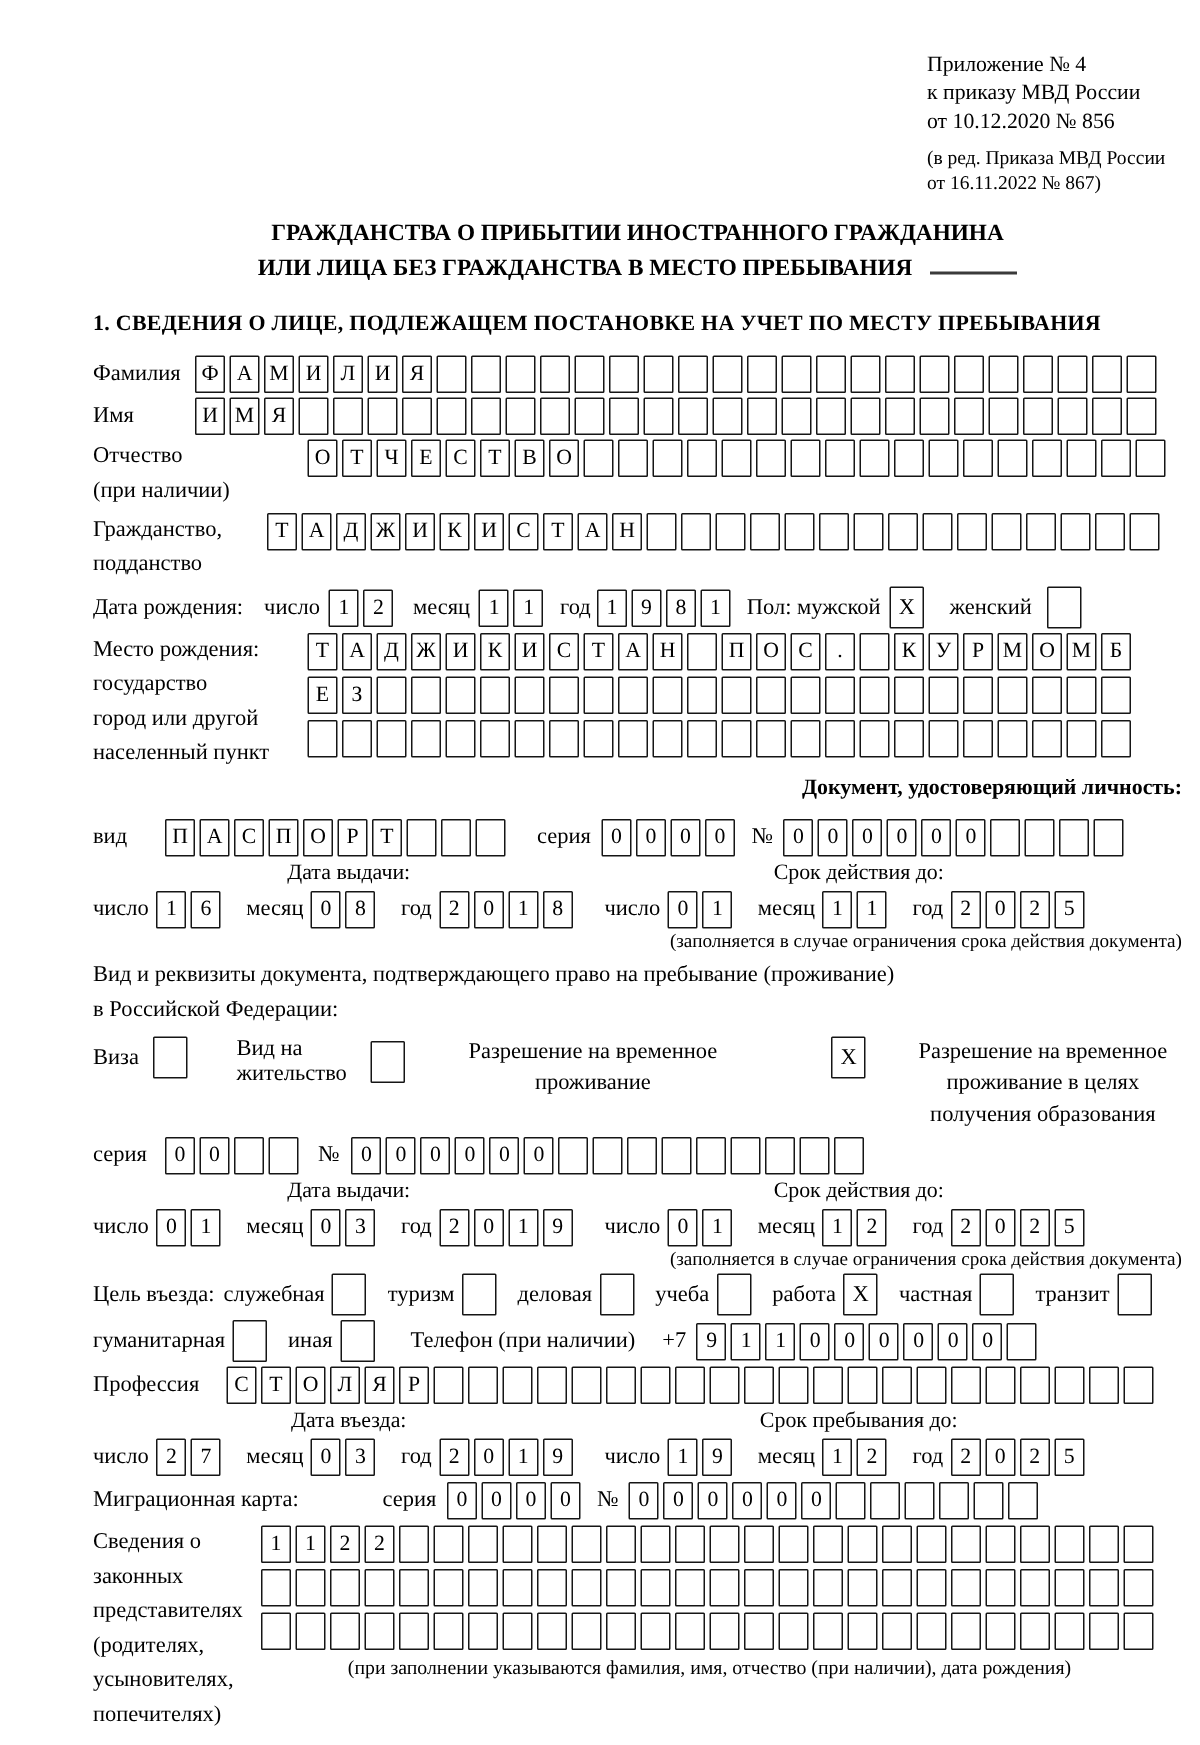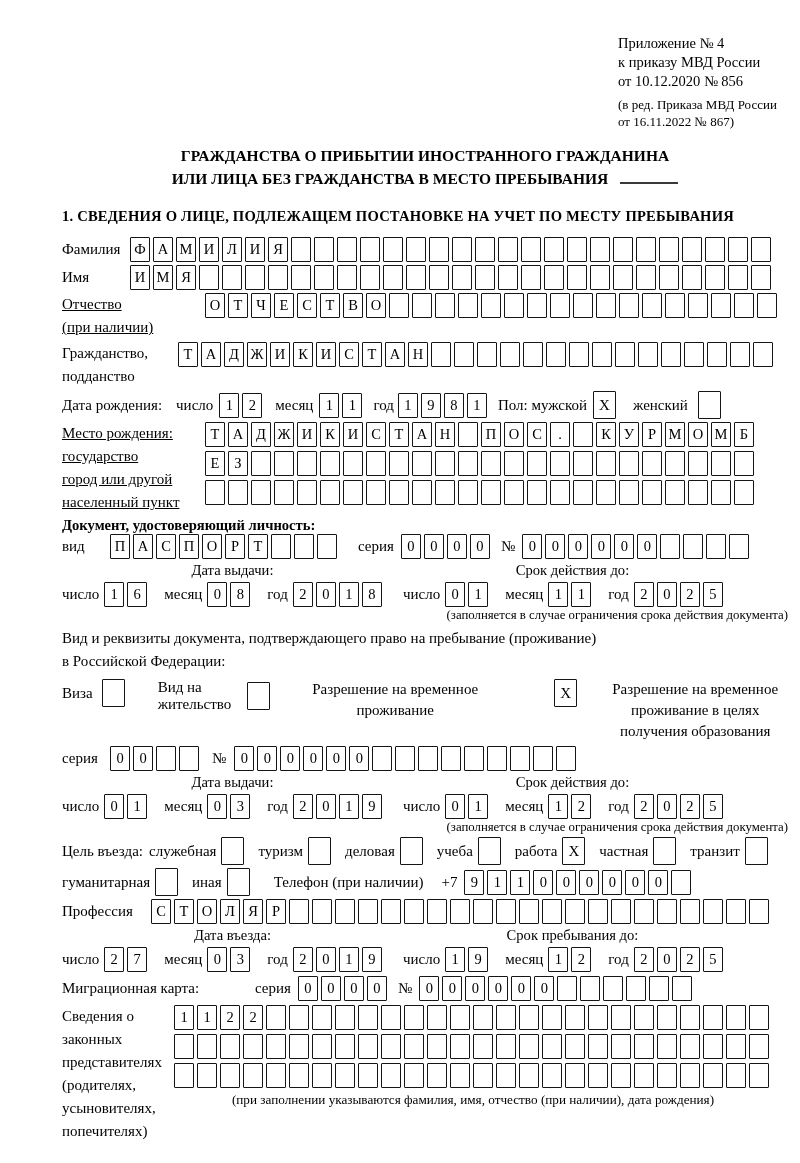--- a/index.html
+++ b/index.html
@@ -12,23 +12,23 @@
   .u-line{display:inline-block;width:58px;border-bottom:2px solid #3a3a3a;height:14px;margin-left:12px;}
   .sec-head{margin-top:18px;font-weight:bold;font-size:14.6px;letter-spacing:.2px;}
   .fields{margin-top:12px;}
   .f-row{display:flex;align-items:center;margin-bottom:3px;}
   .f-row.top{align-items:flex-start;}
   .lbl{font-size:15px;flex:0 0 auto;}
   .lbl-block{flex:0 0 auto;font-size:15px;line-height:23px;}
   .cells{display:flex;flex-wrap:nowrap;flex:0 0 auto;}
   .cell{box-sizing:border-box;flex:0 0 auto;width:20px;height:25px;border:1.6px solid #151515;border-radius:1px;margin-right:3px;display:inline-flex;align-items:center;justify-content:center;font-size:14.5px;background:#fff;}
   .box-lg .cell{width:23px;height:28px;font-size:15px;}
-  .w68{width:68px;} .w143{width:143px;text-decoration:underline;} .w116{width:116px;} .w89{width:89px;} .w48{width:48px;} .w193{width:193px;} .w112{width:112px;}
+  .w68{width:68px;} .w143{width:143px;} .w116{width:116px;} .w89{width:89px;} .w48{width:48px;} .w193{width:193px;} .w112{width:112px;}
   .rows-col .cells{margin-bottom:4px;}
-  .doc-head{text-align:left;font-weight:bold;font-size:14.6px;margin:2px 0 0 0;}
+  .doc-head{text-align:right;font-weight:bold;font-size:14.6px;margin:2px 0 12px 0;}
   .dates{display:flex;margin-top:2px;}
   .dg.left{width:341px;flex:0 0 auto;}
   .dg.right{flex:1;}
   .dg-head{text-align:center;font-size:14.6px;margin-bottom:3px;}
   .dg.right .dg-head{padding-right:46px;}
   .dg-line{display:flex;align-items:center;}
   .dg-line .lbl{margin-right:5px;}
   .dg-line .cells{margin-right:14px;}
   .dg-line .cells:last-child{margin-right:0;}
   .note{text-align:right;font-size:12.8px;margin-top:1px;margin-bottom:2px;}

